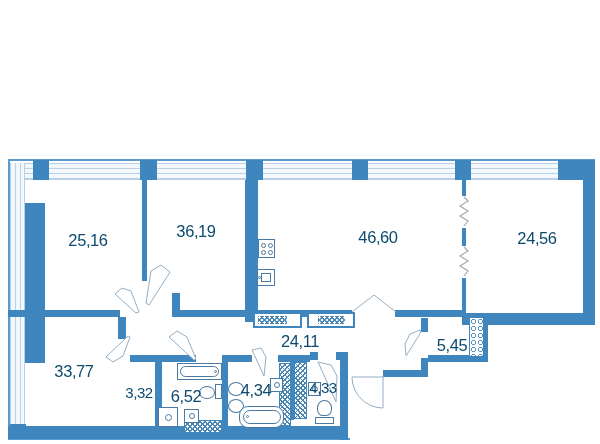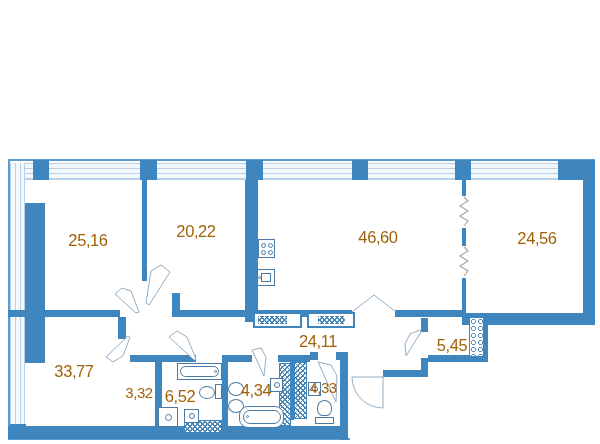--- a/index.html
+++ b/index.html
@@ -23,21 +23,21 @@
                        repeating-linear-gradient(135deg,#4a86b4 0 1px,transparent 1px 3.5px);}
   .hxbox{position:absolute;background:#fff;border:2px solid #3e86bd;box-sizing:border-box;}
   .hxin{position:absolute;
       background-image:repeating-linear-gradient(45deg,#4a86b4 0 1px,transparent 1px 3.5px),
                        repeating-linear-gradient(135deg,#4a86b4 0 1px,transparent 1px 3.5px);}
   .circ{position:absolute;background-color:#fff;border:1.5px solid #3e86bd;box-sizing:border-box;
       background-image:radial-gradient(circle at 3.5px 3.5px,transparent 1.9px,#5b93c0 1.9px 2.7px,transparent 2.8px);
       background-size:7px 7px;}
   .lbl{position:absolute;transform:translate(-50%,-50%);
        font-size:16.5px;font-weight:500;font-stretch:condensed;letter-spacing:-0.4px;
-       color:#a16207;white-space:nowrap;line-height:1;}
+       color:#0c4a6e;white-space:nowrap;line-height:1;}
   svg.overlay{position:absolute;left:0;top:0;pointer-events:none;}
 </style>
 </head>
 <body>
 
 <div class="plan">
 
   <div class="ol" style="left:8px;top:159px;width:587px;height:2px"></div>
   <div class="ol" style="left:8px;top:159px;width:2px;height:281px"></div>
   <div class="ol" style="left:8px;top:438px;width:342px;height:2px"></div>
@@ -151,24 +151,24 @@
     <g fill="none" stroke="#93aec5" stroke-width="1">
       <path d="M352,312 L374,295 L396,312"></path>
     </g>
     <g fill="none" stroke="#a8a8a8" stroke-width="1.2">
       <path d="M464,197 L468,201 L460,206 L468,211 L460,216 L468,221 L464,226"></path>
       <path d="M464,247 L468,251 L460,256 L468,261 L460,266 L468,271 L464,276"></path>
     </g>
   </svg>
 
   <div class="lbl" style="left:88px;top:240px">25,16</div>
-  <div class="lbl" style="left:196px;top:231px">20,22</div>
+  <div class="lbl" style="left:196px;top:231px">36,19</div>
   <div class="lbl" style="left:378px;top:237px">46,60</div>
   <div class="lbl" style="left:537px;top:238px">24,56</div>
   <div class="lbl" style="left:74px;top:371px">33,77</div>
   <div class="lbl" style="left:139px;top:392px;font-size:15px">3,32</div>
-  <div class="lbl" style="left:180px;top:396px">6,52</div>
+  <div class="lbl" style="left:186px;top:396px">6,52</div>
   <div class="lbl" style="left:256px;top:390px">4,34</div>
   <div class="lbl" style="left:323px;top:387px;font-size:15px">4,33</div>
-  <div class="lbl" style="left:318px;top:341px">24,11</div>
+  <div class="lbl" style="left:300px;top:341px">24,11</div>
   <div class="lbl" style="left:452px;top:345px">5,45</div>
 
 </div>
 
 </body></html>

